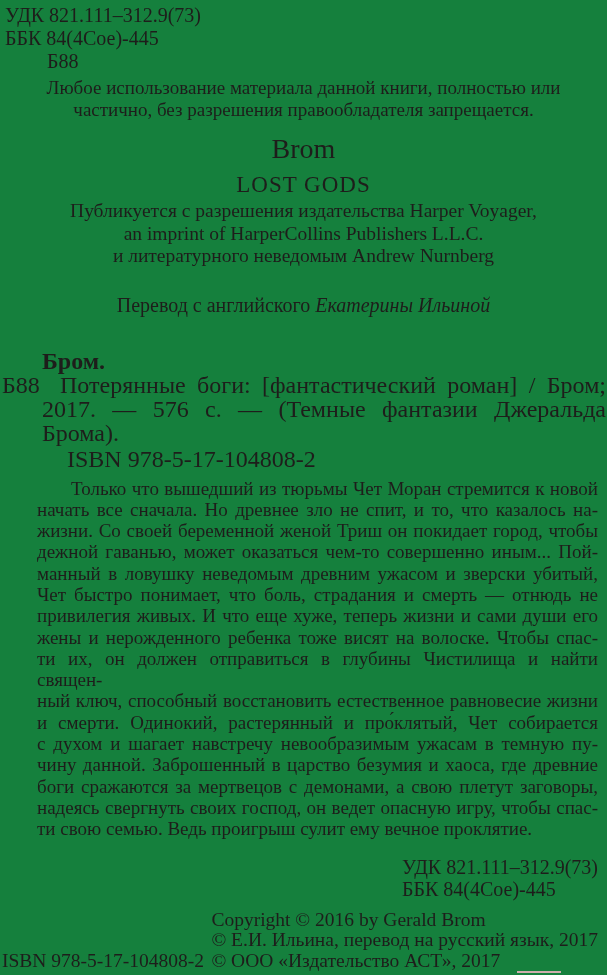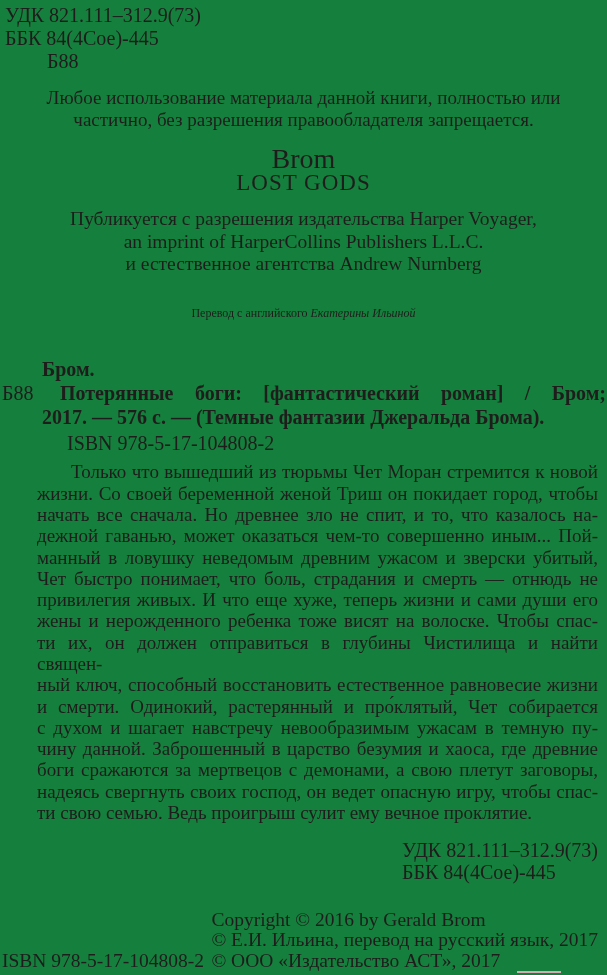--- a/index.html
+++ b/index.html
@@ -6,35 +6,35 @@
   body { width:607px; height:975px; background:#ffffff; }
   .page {
     position:relative; width:607px; height:975px; overflow:hidden;
     background:#15803d; color:#1e1d1b;
     font-family:"Liberation Serif","DejaVu Serif",serif;
   }
   
   .header { padding:4px 0 0 5px; font-size:20px; line-height:23px; }
   .header .sign { padding-left:42px; }
   
-  .disclaimer { margin-top:14px; text-align:center; font-size:19px; line-height:22px; }
+  .disclaimer { margin-top:4px; text-align:center; font-size:19px; line-height:22px; }
   
   .book-title { margin-top:16px; text-align:center; }
   .book-title .bt-author { font-size:28px; line-height:23px; }
-  .book-title .bt-title { font-size:23px; line-height:26px; letter-spacing:1px; }
+  .book-title .bt-title { font-size:23px; line-height:26px; letter-spacing:1px;margin-top:12px; }
   
-  .permission { margin-top:12px; text-align:center; font-size:19.5px; line-height:22.5px; }
+  .permission { margin-top:2px; text-align:center; font-size:19.5px; line-height:22.5px; }
   
-  .translation { margin-top:26px; text-align:center; font-size:12px; line-height:23px; }
+  .translation { margin-top:26px; text-align:center; font-size:20px; line-height:23px; }
   .translation .translator { font-style:italic; }
   
-  .card { position:relative; margin:32px 1px 0 42px; font-size:20px; line-height:24.2px; }
+  .card { position:relative; margin:32px 1px 0 42px; font-size:24px; line-height:24.2px; }
   .card .card-author { font-weight:bold; }
   .card .card-sign { position:absolute; left:-40px; top:24.2px; }
-  .card .line { text-align:justify; text-align-last:justify;font-weight:bold; }
+  .card .line { text-align:justify; text-align-last:justify; }
   .card .line:first-child { text-indent:18px; }
   .card .line:last-child { text-align:justify; text-align-last:left; }
   .card .card-isbn { margin-top:2px; padding-left:25px; }
   
   .annotation { margin:6px 9px 16px 37px; font-size:19px; line-height:21.3px; }
   .annotation .line { text-align:justify; text-align-last:justify; }
   .annotation .line:first-child { text-indent:34px; }
   .annotation .line:last-child { text-align:justify; text-align-last:left; }
   
   .codes { margin:6px 9px 0 0; text-align:right; font-size:20px; line-height:22px; }
@@ -70,41 +70,41 @@
   </div>
 
   <div class="book-title">
     <div class="bt-author">Brom</div>
     <div class="bt-title">LOST GODS</div>
   </div>
 
   <div class="permission">
     <div>Публикуется с разрешения издательства Harper Voyager,</div>
     <div>an imprint of HarperCollins Publishers L.L.C.</div>
-    <div>и естественное агентства Andrew Nurnberg</div>
+    <div>и литературного неведомым Andrew Nurnberg</div>
   </div>
 
   <div class="translation">
     <span>Перевод с английского </span><span class="translator">Екатерины Ильиной</span>
   </div>
 
   <div class="card">
     <div class="card-author">Бром.</div>
     <div class="card-sign">Б88</div>
     <div class="card-lines">
         <div class="line">Потерянные боги: [фантастический роман] / Бром;</div>
         <div class="line">2017. — 576 с. — (Темные фантазии Джеральда Брома).</div>
       </div>
     <div class="card-isbn">ISBN 978-5-17-104808-2</div>
   </div>
 
   <div class="annotation">
       <div class="line">Только что вышедший из тюрьмы Чет Моран стремится к новой</div>
+      <div class="line">начать все сначала. Но древнее зло не спит, и то, что казалось на-</div>
       <div class="line">жизни. Со своей беременной женой Триш он покидает город, чтобы</div>
-      <div class="line">начать все сначала. Но древнее зло не спит, и то, что казалось на-</div>
       <div class="line">дежной гаванью, может оказаться чем-то совершенно иным... Пой-</div>
       <div class="line">манный в ловушку неведомым древним ужасом и зверски убитый,</div>
       <div class="line">Чет быстро понимает, что боль, страдания и смерть — отнюдь не</div>
       <div class="line">привилегия живых. И что еще хуже, теперь жизни и сами души его</div>
       <div class="line">жены и нерожденного ребенка тоже висят на волоске. Чтобы спас-</div>
       <div class="line">ти их, он должен отправиться в глубины Чистилища и найти священ-</div>
       <div class="line">ный ключ, способный восстановить естественное равновесие жизни</div>
       <div class="line">и смерти. Одинокий, растерянный и про́клятый, Чет собирается</div>
       <div class="line">с духом и шагает навстречу невообразимым ужасам в темную пу-</div>
       <div class="line">чину данной. Заброшенный в царство безумия и хаоса, где древние</div>

